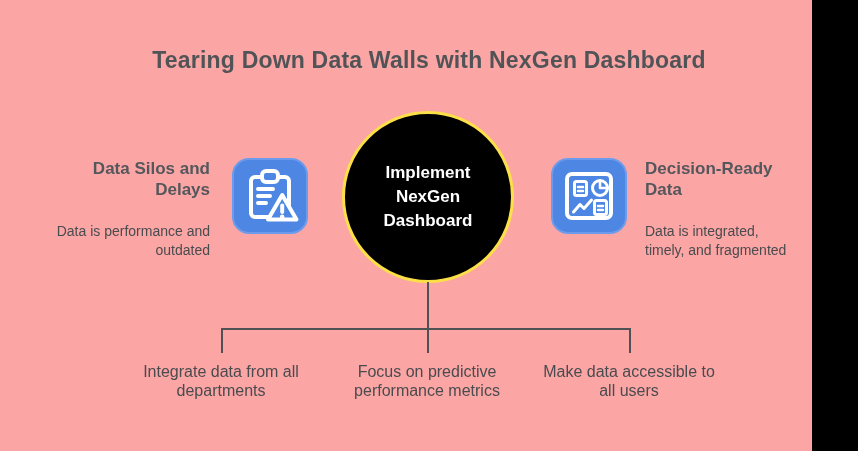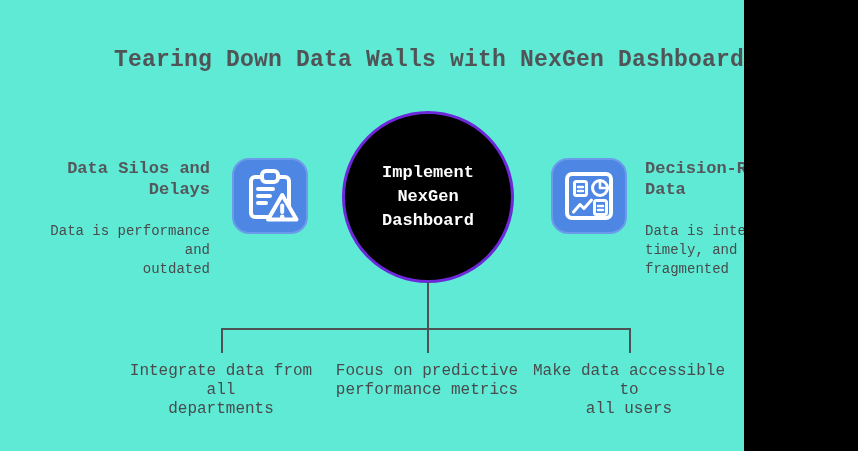--- a/index.html
+++ b/index.html
@@ -1,18 +1,18 @@
 <!DOCTYPE html>
 <html><head>
 <meta charset="utf-8">
 <style>
   html,body{margin:0;padding:0;background:#000;}
   .canvas{
-    position:relative;width:744px;height:451px;background:#5eead4;
-    font-family:Liberation Mono, monospace;overflow:hidden;
+    position:relative;width:812px;height:451px;background:#fca5a5;
+    font-family:Liberation Sans, sans-serif;overflow:hidden;
   }
   .ml{white-space:pre-line;}
   .title{
     position:absolute;top:47px;left:0;width:858px;margin:0;
     text-align:center;font-size:23px;font-weight:700;color:#515457;
     letter-spacing:.2px;
   }
   
   .side-block{position:absolute;top:158px;}
   .side-block.left{left:38px;width:172px;text-align:right;}
@@ -24,21 +24,21 @@
     position:absolute;top:158px;width:76px;height:76px;box-sizing:border-box;
     background:#4d86e3;border:2px solid #6d9bec;border-radius:17px;
     display:flex;align-items:center;justify-content:center;
   }
   .icon-tile.left-tile{left:232px;}
   .icon-tile.right-tile{left:551px;}
   .icon-tile svg{display:block;}
   
   .center-circle{
     position:absolute;left:342px;top:111px;width:172px;height:172px;
-    box-sizing:border-box;border:3px solid #6d28d9;border-radius:50%;
+    box-sizing:border-box;border:3px solid #fde047;border-radius:50%;
     background:#000000;display:flex;align-items:center;justify-content:center;
   }
   .circle-label{
     width:132px;text-align:center;color:#ffffff;
     font-size:17px;font-weight:700;line-height:24px;
   }
   
   .line{position:absolute;background:#4f5254;}
   .v-center{left:427px;top:282px;width:2px;height:71px;}
   .h-main{left:221px;top:328px;width:410px;height:2px;}

